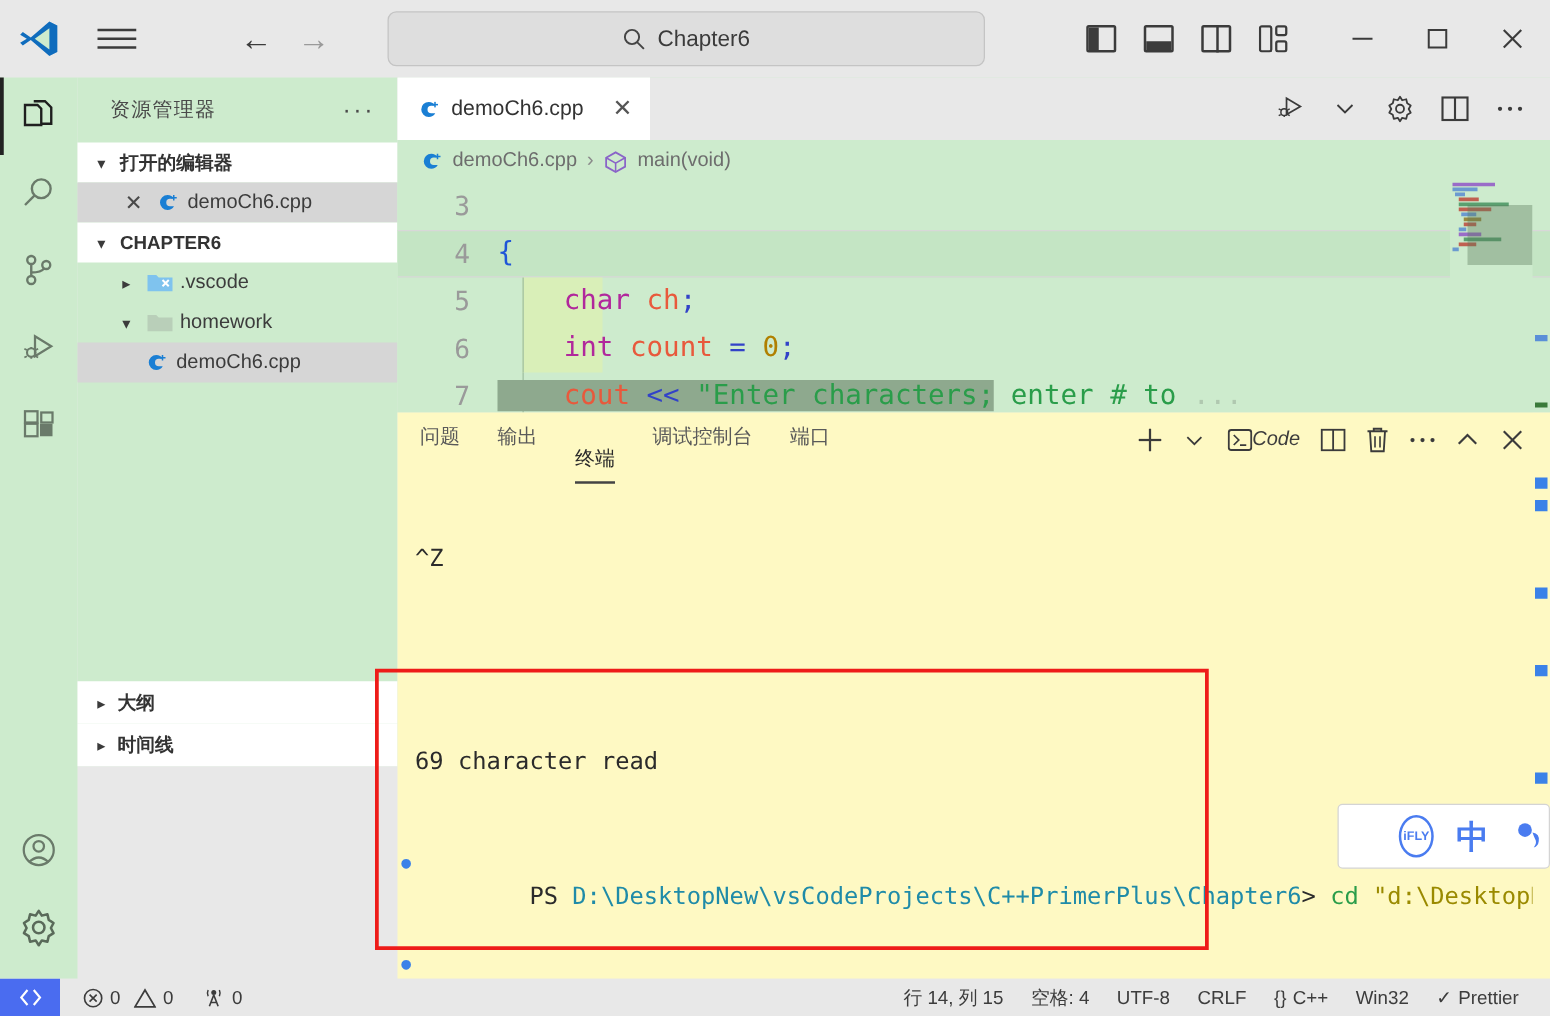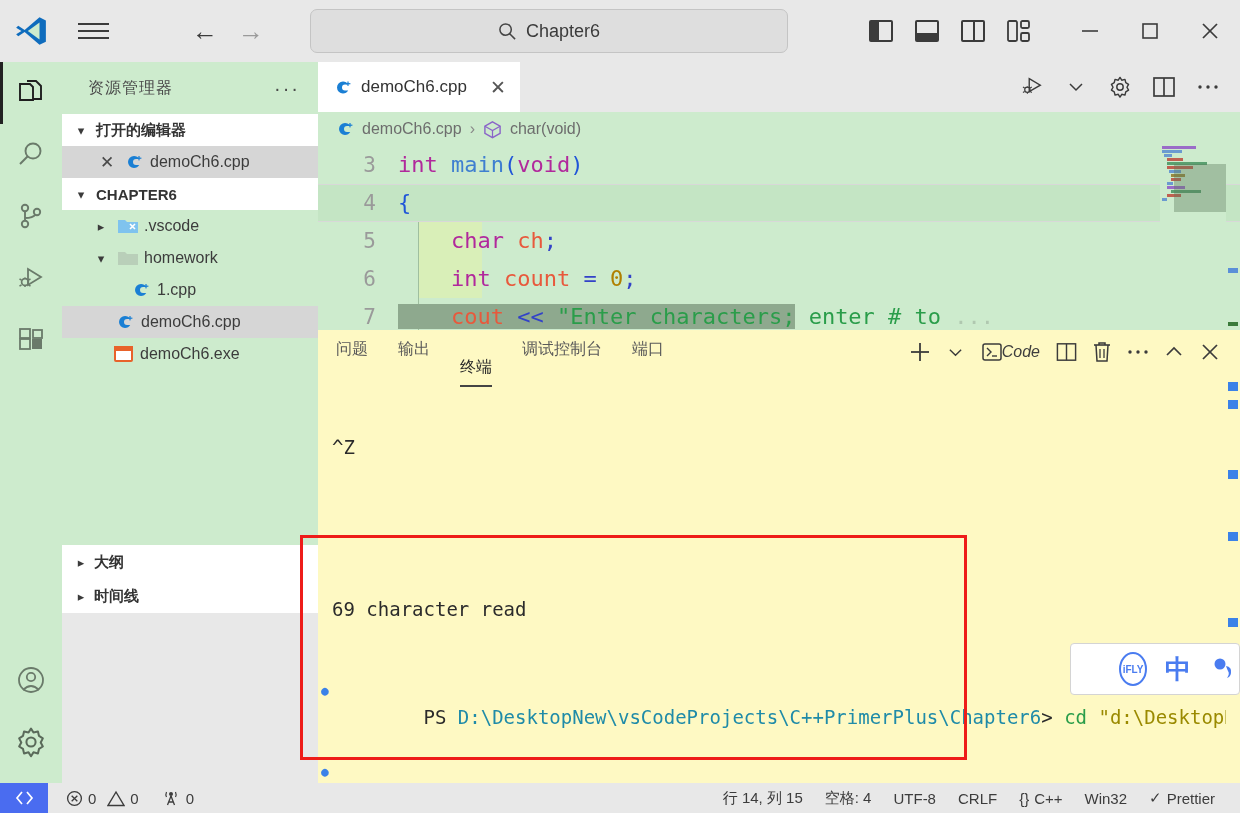--- a/index.html
+++ b/index.html
@@ -341,46 +341,32 @@
     <div class="sb-row" style="padding-left:30px">
       <span class="chev">▾</span>
       <span class="folder-ico">
         <svg width="22" height="17" viewBox="0 0 22 17">
             <path d="M1 2 h7 l2 2 h11 v11 h-20 z" fill="#b9cfb9"></path>
           </svg>
       </span>
       <span class="txt">homework</span>
     </div>
 
-    <div class="sb-row" style="padding-left:68px">
-      <span class="cpp-ico">
-        <svg width="20" height="20" viewBox="0 0 20 20">
-            <path d="M11 4 a6 6 0 1 0 0 12 a6 6 0 0 0 5.2 -3 h-3.2 a3 3 0 1 1 0 -6 h3.2 a6 6 0 0 0 -5.2 -3z" fill="#1a7fd4"></path>
-            <rect x="13.8" y="5.6" width="4.6" height="1.2" fill="#1a7fd4"></rect>
-            <rect x="15.4" y="4" width="1.2" height="4.4" fill="#1a7fd4"></rect>
-          </svg>
-      </span>
-      <span class="txt">1.cpp</span>
-    </div>
 
     <div class="sb-row sel" style="padding-left:52px">
       <span class="cpp-ico">
         <svg width="20" height="20" viewBox="0 0 20 20">
             <path d="M11 4 a6 6 0 1 0 0 12 a6 6 0 0 0 5.2 -3 h-3.2 a3 3 0 1 1 0 -6 h3.2 a6 6 0 0 0 -5.2 -3z" fill="#1a7fd4"></path>
             <rect x="13.8" y="5.6" width="4.6" height="1.2" fill="#1a7fd4"></rect>
             <rect x="15.4" y="4" width="1.2" height="4.4" fill="#1a7fd4"></rect>
           </svg>
       </span>
       <span class="txt">demoCh6.cpp</span>
     </div>
 
-    <div class="sb-row" style="padding-left:52px">
-      <span class="exe-ico"></span>
-      <span class="txt">demoCh6.exe</span>
-    </div>
 
     <div class="sb-bottom"></div>
     <div class="sb-collapsed">
       <span class="chev">▸</span>
       <span>大纲</span>
     </div>
     <div class="sb-collapsed">
       <span class="chev">▸</span>
       <span>时间线</span>
     </div>
@@ -443,27 +429,26 @@
           </svg>
       </span>
       <span>demoCh6.cpp</span>
       <span class="bc-sep">›</span>
       <span class="bc-sym">
         <svg width="19" height="19" viewBox="0 0 20 20">
             <path d="M10 2 L18 6.5 L18 14 L10 18.5 L2 14 L2 6.5 Z" fill="none" stroke="#8a64c8" stroke-width="1.5"></path>
             <path d="M2 6.5 L10 11 L18 6.5 M10 11 L10 18.5" fill="none" stroke="#8a64c8" stroke-width="1.3"></path>
           </svg>
       </span>
-      <span>char(void)</span>
+      <span>main(void)</span>
     </div>
 
     <div class="code">
       <div class="code-line">
         <span class="ln">3</span>
-        <span><span class="kw">int </span><span class="fn">main</span><span class="paren">(</span><span class="kw">void</span><span class="paren">)</span></span>
       </div>
       <div class="code-line cur">
         <span class="ln">4</span>
         <span class="brace">{</span>
       </div>
       <div class="code-line">
         <div class="hlblock"></div><div class="indent-guide"></div>
         <span class="ln">5</span>
         <span style="position:relative">    <span class="kw">char</span> <span class="var">ch</span><span class="op">;</span></span>
       </div>

